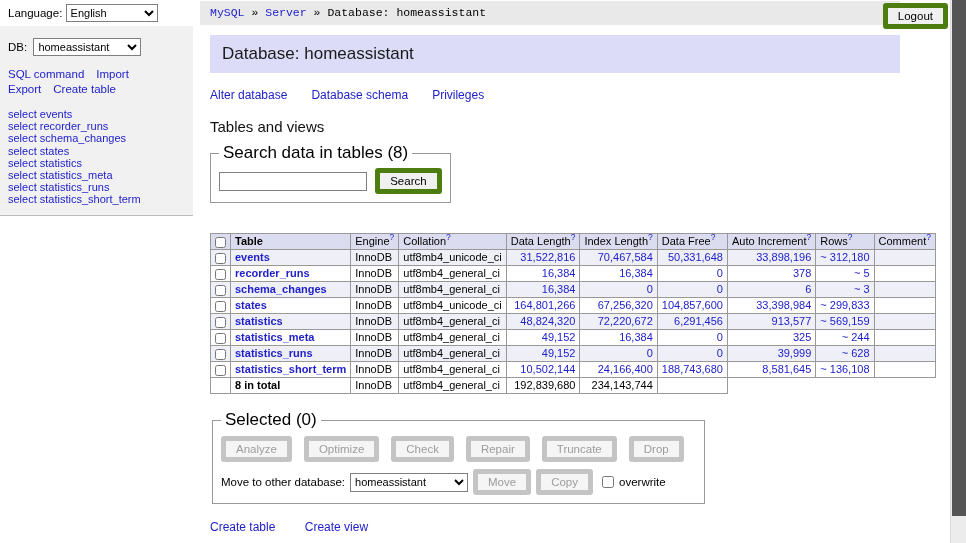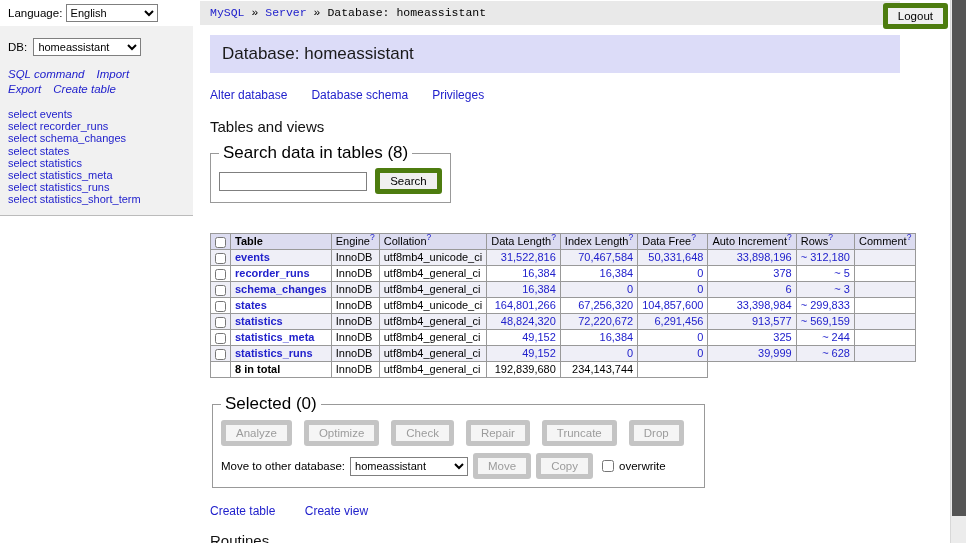--- a/index.html
+++ b/index.html
@@ -30,21 +30,21 @@
   
   .sidebar { position: absolute; left: 0; top: 26px; width: 193px; background: #f1f1f1;
     border-bottom: 1px solid #bbb; padding-bottom: 9px; }
   .sidebar h1 { margin: 0; padding: 11px 12px; font-size: 17px; font-weight: normal;
     background: #ebebeb; border-bottom: 1px solid #999; }
   .app-name { color: #777; font-style: italic; }
   .version { color: #888; font-size: 11px; margin-left: 3px; }
   .db-row { margin: 12px 0 0 8px; font-size: 11.5px; }
   .db-row select { width: 108px; height: 18px; font-size: 11px; margin-left: 3px; }
   .ops { margin: 12px 0 0 8px; font-size: 11.5px; }
-  .op-row { margin-bottom: 3px; font-style: italic; }
+  .op-row { margin-bottom: 3px; }
   .op-row a { margin-right: 12px; }
   .table-list { margin: 13px 0 0 8px; }
   .table-list a { display: block; font-size: 11px; line-height: 12.2px; }
 
   
   .main { position: absolute; left: 210px; top: 26px; width: 690px; }
   .page-title { margin: 9px 0 0; padding: 9px 12px; background: #dcdcf8;
     font-size: 17px; font-weight: normal; color: #1a1a1a; }
   .nav-links { margin: 15px 0 0; }
   .nav-links a { margin-right: 24px; font-size: 12px; }
@@ -241,20 +241,32 @@
             <td><a class="tname" href="#">statistics_runs</a></td>
             <td>InnoDB</td>
             <td>utf8mb4_general_ci</td>
             <td class="num"><a href="#">49,152</a></td>
             <td class="num"><a href="#">0</a></td>
             <td class="num"><a href="#">0</a></td>
             <td class="num"><a href="#">39,999</a></td>
             <td class="num"><a href="#">~ 628</a></td>
             <td></td>
           </tr>
+          <tr>
+            <td class="check-col"><input type="checkbox" style=""></td>
+            <td><a class="tname" href="#">statistics_short_term</a></td>
+            <td>InnoDB</td>
+            <td>utf8mb4_general_ci</td>
+            <td class="num"><a href="#">10,502,144</a></td>
+            <td class="num"><a href="#">24,166,400</a></td>
+            <td class="num"><a href="#">188,743,680</a></td>
+            <td class="num"><a href="#">8,581,645</a></td>
+            <td class="num"><a href="#">~ 136,108</a></td>
+            <td></td>
+          </tr>
           <tr class="total-row">
             <td class="check-col"></td>
             <td><b>8 in total</b></td>
             <td>InnoDB</td>
             <td>utf8mb4_general_ci</td>
             <td class="num">192,839,680</td>
             <td class="num">234,143,744</td>
             <td class="num"></td>
             <td class="blank"></td>
             <td class="blank"></td>

